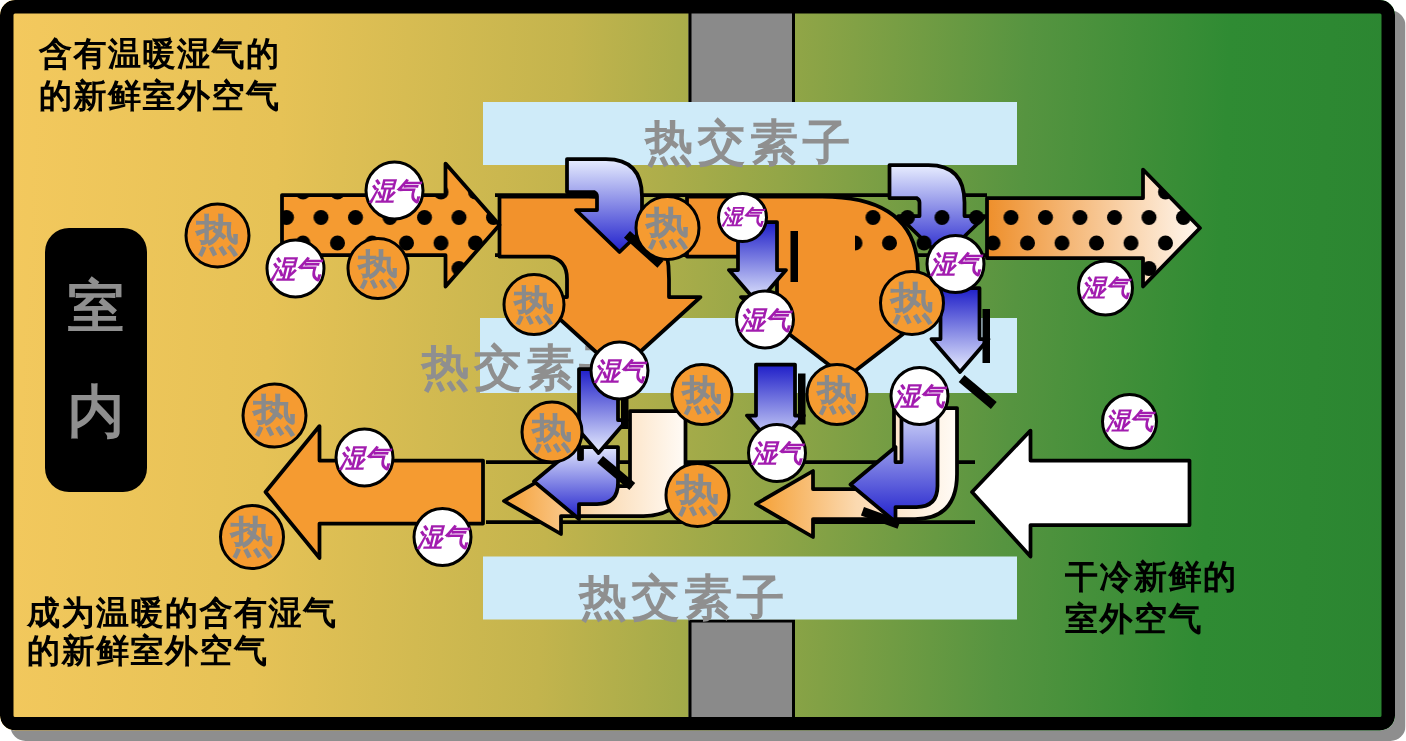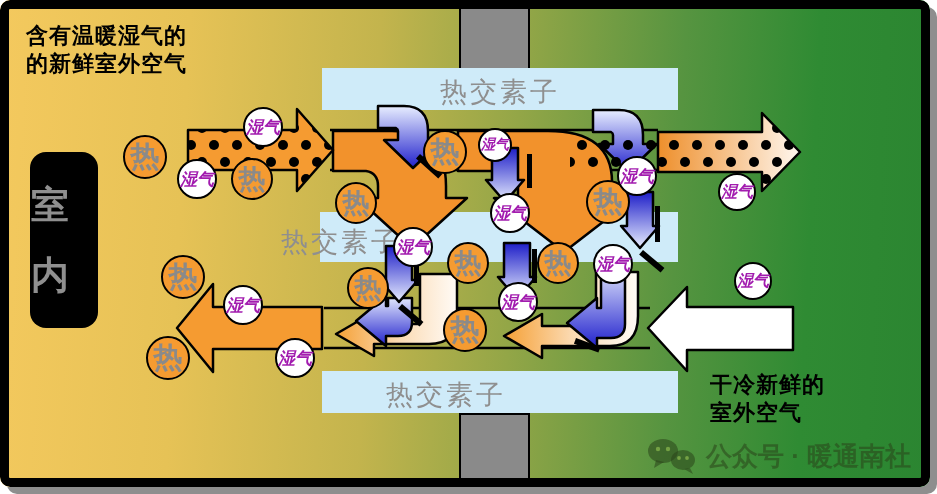--- a/index.html
+++ b/index.html
@@ -4,27 +4,27 @@
 <style>
   html,body{margin:0;padding:0;background:#fff;}
   body{width:937px;height:494px;overflow:hidden;font-family:"Liberation Sans",sans-serif;}
   #frame{position:relative;width:930px;height:487px;border-radius:10px;overflow:hidden;
          box-shadow:7px 7px 0 0 #8E8E8E;
          background:linear-gradient(93deg,#F4C95E 0%,#E6C256 20%,#C3B44D 40%,#93A647 55%,#569440 72%,#2F8B33 86%,#2B8531 100%);}
   #border-overlay{position:absolute;inset:0;border:9px solid #000;border-radius:10px;z-index:9;pointer-events:none;}
   .abs{position:absolute;}
   .duct{background:#8A8A8A;border:2px solid #000;z-index:1;}
   .hx-bar{background:#CFEBF9;z-index:2;}
-  .hx-label{color:#8F8F8F;font-size:27px;font-weight:400;letter-spacing:3px;z-index:3;white-space:nowrap;}
+  .hx-label{color:#8F8F8F;font-size:32px;font-weight:700;letter-spacing:3px;z-index:3;white-space:nowrap;}
   svg#arrow-layer{position:absolute;left:0;top:0;z-index:4;}
   .circ{position:absolute;border:2.5px solid #000;border-radius:50%;display:flex;align-items:center;justify-content:center;z-index:5;box-sizing:border-box;}
   .circ.heat{background:#F59B31;color:#8A8A8A;font-weight:700;}
   .circ.moist{background:#FFFFFF;color:#a21caf;font-weight:700;font-style:italic;}
   .corner-text{z-index:6;color:#000;font-weight:900;font-size:22px;line-height:1.26;letter-spacing:1px;white-space:nowrap;}
-  .side-box{background:#000;border-radius:16px;z-index:7;display:flex;align-items:center;justify-content:flex-start;}
+  .side-box{background:#000;border-radius:16px;z-index:7;display:flex;align-items:center;justify-content:center;}
   .side-box span{display:block;width:40px;word-break:break-all;color:#8F8F8F;font-size:38px;line-height:1.85;font-weight:600;text-align:center;}
   #watermark{z-index:8;display:flex;align-items:center;gap:8px;color:rgba(42,68,26,0.55);font-size:26px;font-weight:700;white-space:nowrap;}
 </style>
 </head>
 <body>
 
 <div id="frame">
 
   <div class="abs duct" style="left:459px;top:6px;width:67px;height:60px;"></div>
   <div class="abs duct" style="left:459px;top:413px;width:67px;height:68px;"></div>
@@ -130,37 +130,28 @@
       <div class="circ moist" style="left: 498px; top: 282px; height: 40px; width: 40px; font-size: 17px;">湿气</div>
       <div class="circ moist" style="left: 734px; top: 262px; height: 38px; width: 38px; font-size: 16px;">湿气</div>
       <div class="circ moist" style="left: 223px; top: 285px; height: 40px; width: 40px; font-size: 17px;">湿气</div>
       <div class="circ moist" style="left: 275px; top: 338px; height: 40px; width: 40px; font-size: 17px;">湿气</div>
     </div>
 
   <div class="abs corner-text" style="left:26px;top:22px;">
     <div>含有温暖湿气的</div>
       <div>的新鲜室外空气</div>
   </div>
+  <div class="abs corner-text" style="left:18px;top:396px;line-height:1.15;">
+    <div>成为温暖的含有湿气</div>
+      <div>的新鲜室外空气</div>
+  </div>
   <div class="abs corner-text" style="left:710px;top:371px;">
     <div>干冷新鲜的</div>
       <div>室外空气</div>
   </div>
 
   <div class="abs side-box" style="left:30px;top:152px;width:68px;height:176px;">
     <span>室内</span>
   </div>
 
-  <div class="abs" id="watermark" style="left:646px;top:438px;">
-    <svg width="52" height="36" viewBox="0 0 52 36">
-      <ellipse cx="17" cy="13" rx="15" ry="12" fill="rgba(42,68,26,0.55)"></ellipse>
-      <polygon points="10,22 8,30 18,24" fill="rgba(42,68,26,0.55)"></polygon>
-      <circle cx="12" cy="11" r="2.2" fill="#74A144"></circle>
-        <circle cx="22" cy="11" r="2.2" fill="#74A144"></circle>
-      <ellipse cx="37" cy="22" rx="12" ry="10" fill="rgba(42,68,26,0.55)"></ellipse>
-      <polygon points="44,30 47,36 38,31" fill="rgba(42,68,26,0.55)"></polygon>
-      <circle cx="33" cy="20" r="1.9" fill="#74A144"></circle>
-        <circle cx="41" cy="20" r="1.9" fill="#74A144"></circle>
-    </svg>
-    <span>公众号 · 暖通南社</span>
-  </div>
 
   <div id="border-overlay"></div>
 </div>
 
 </body></html>

